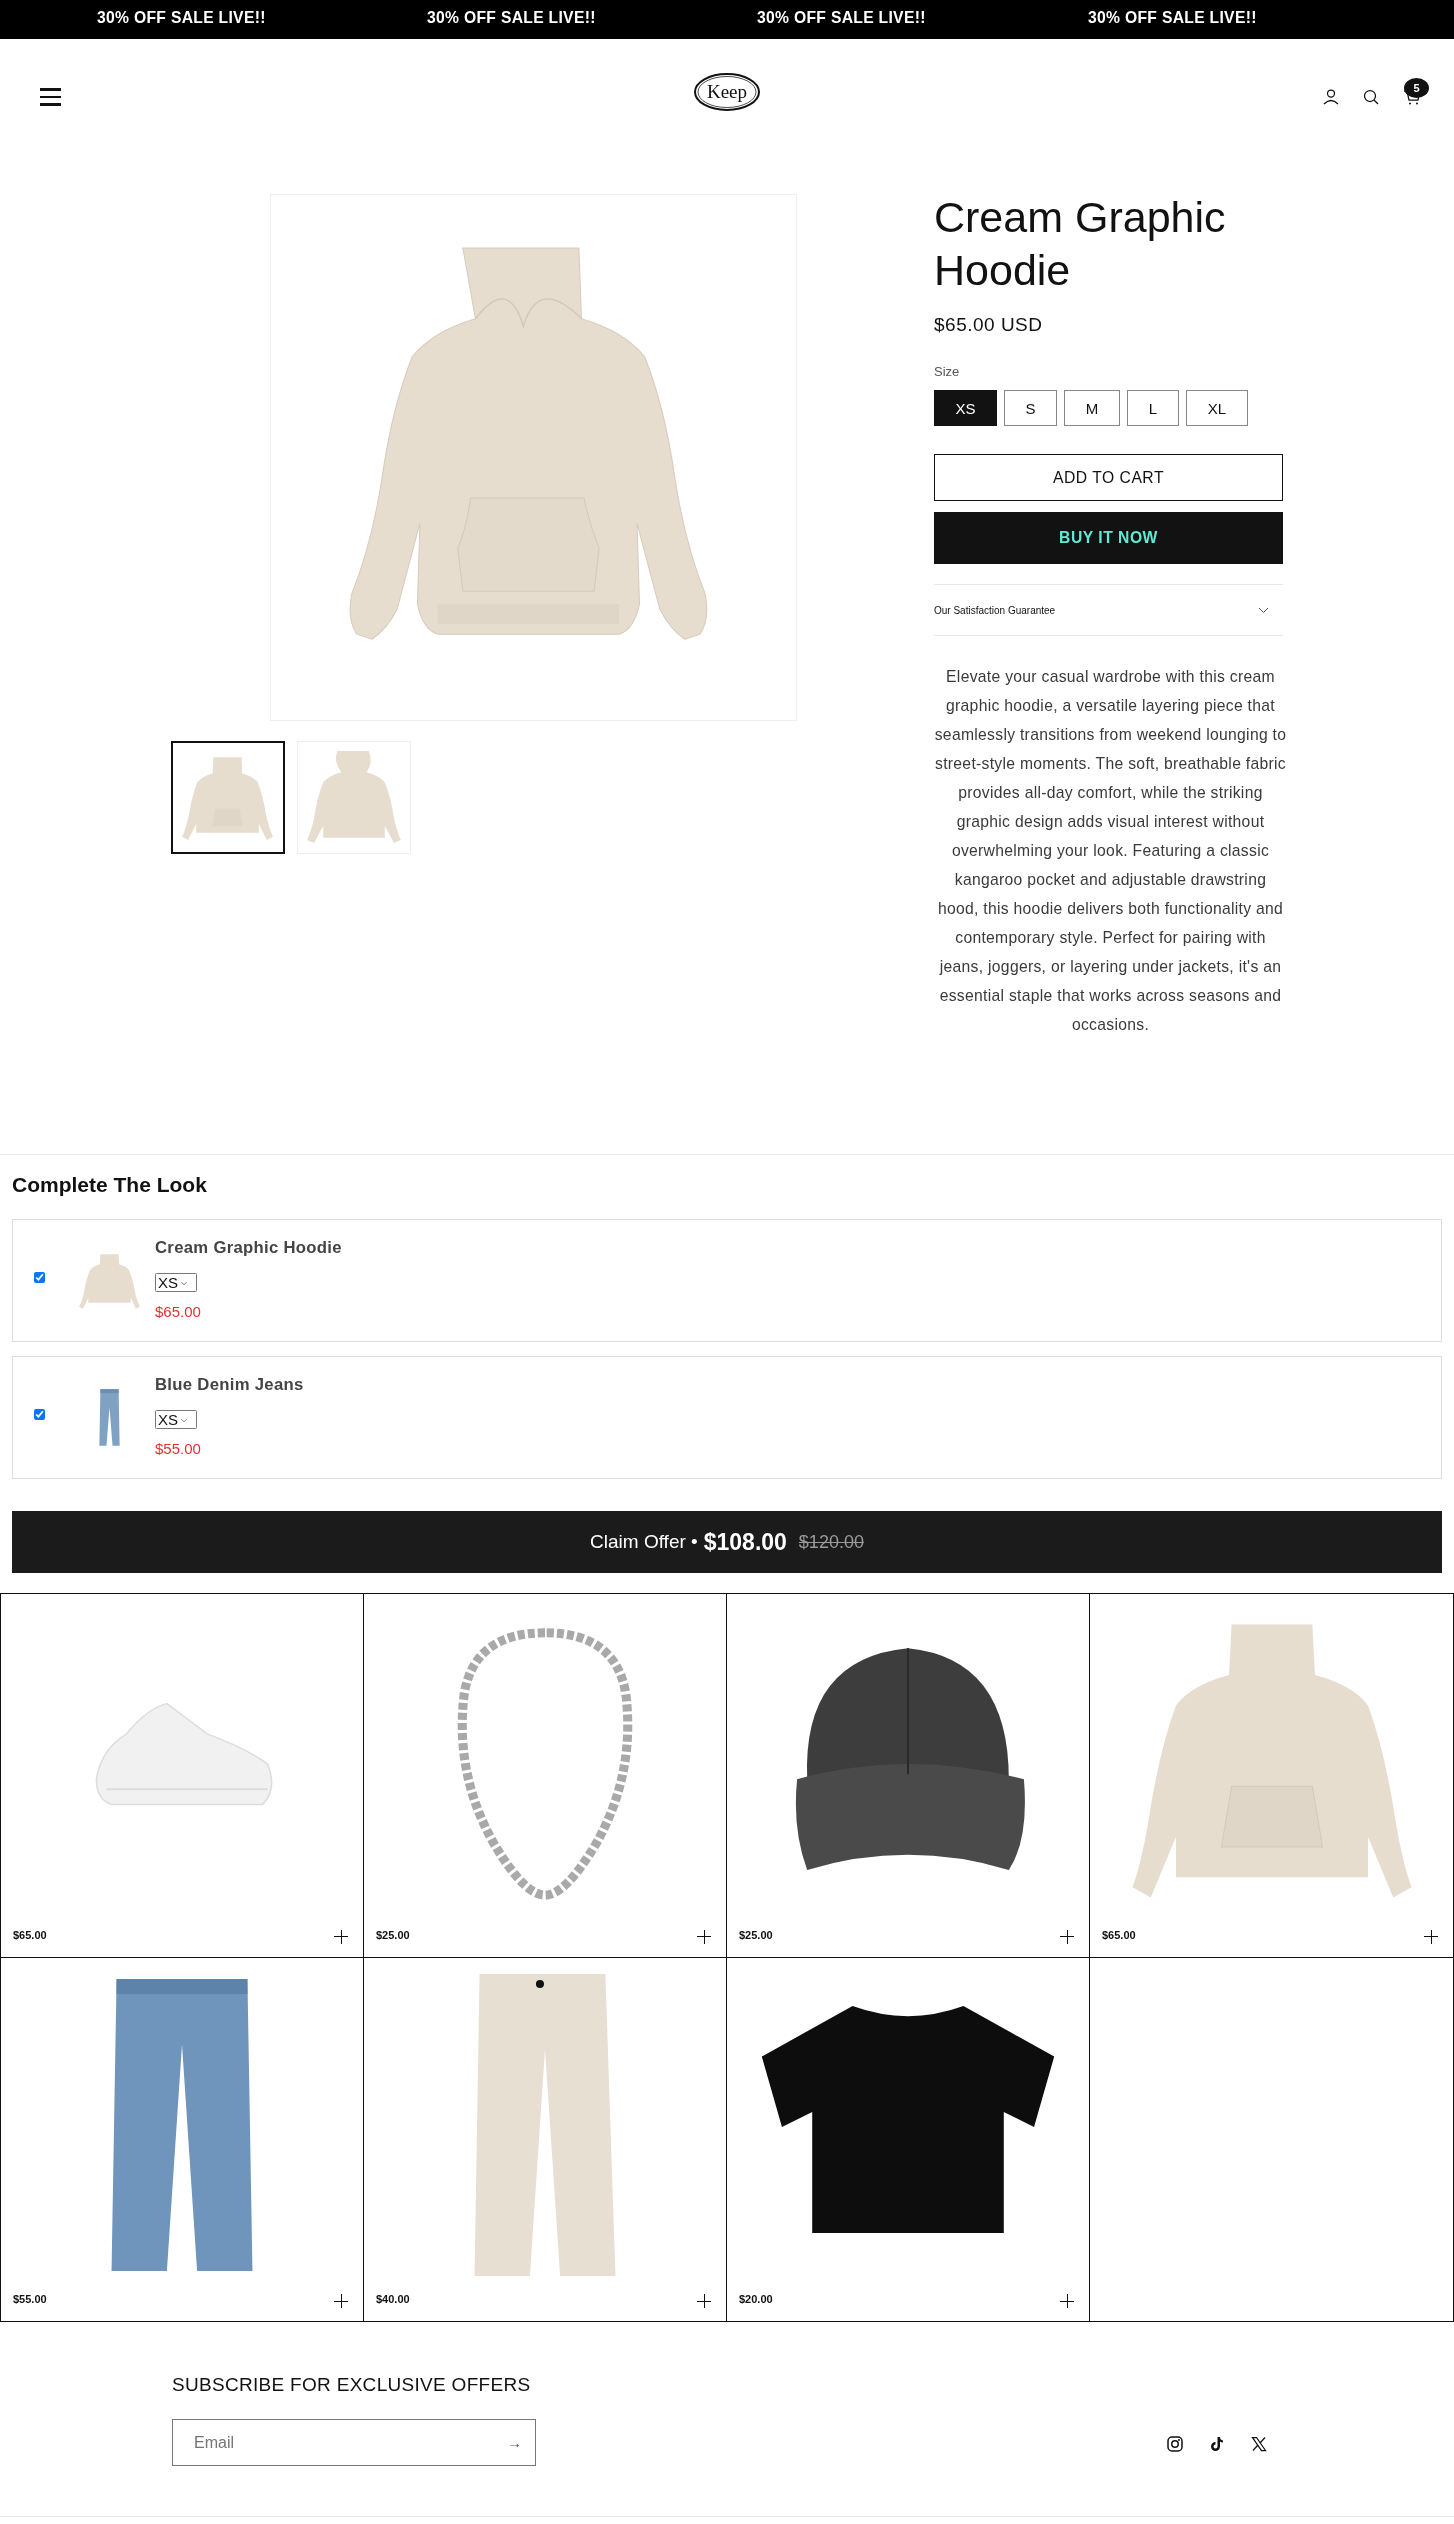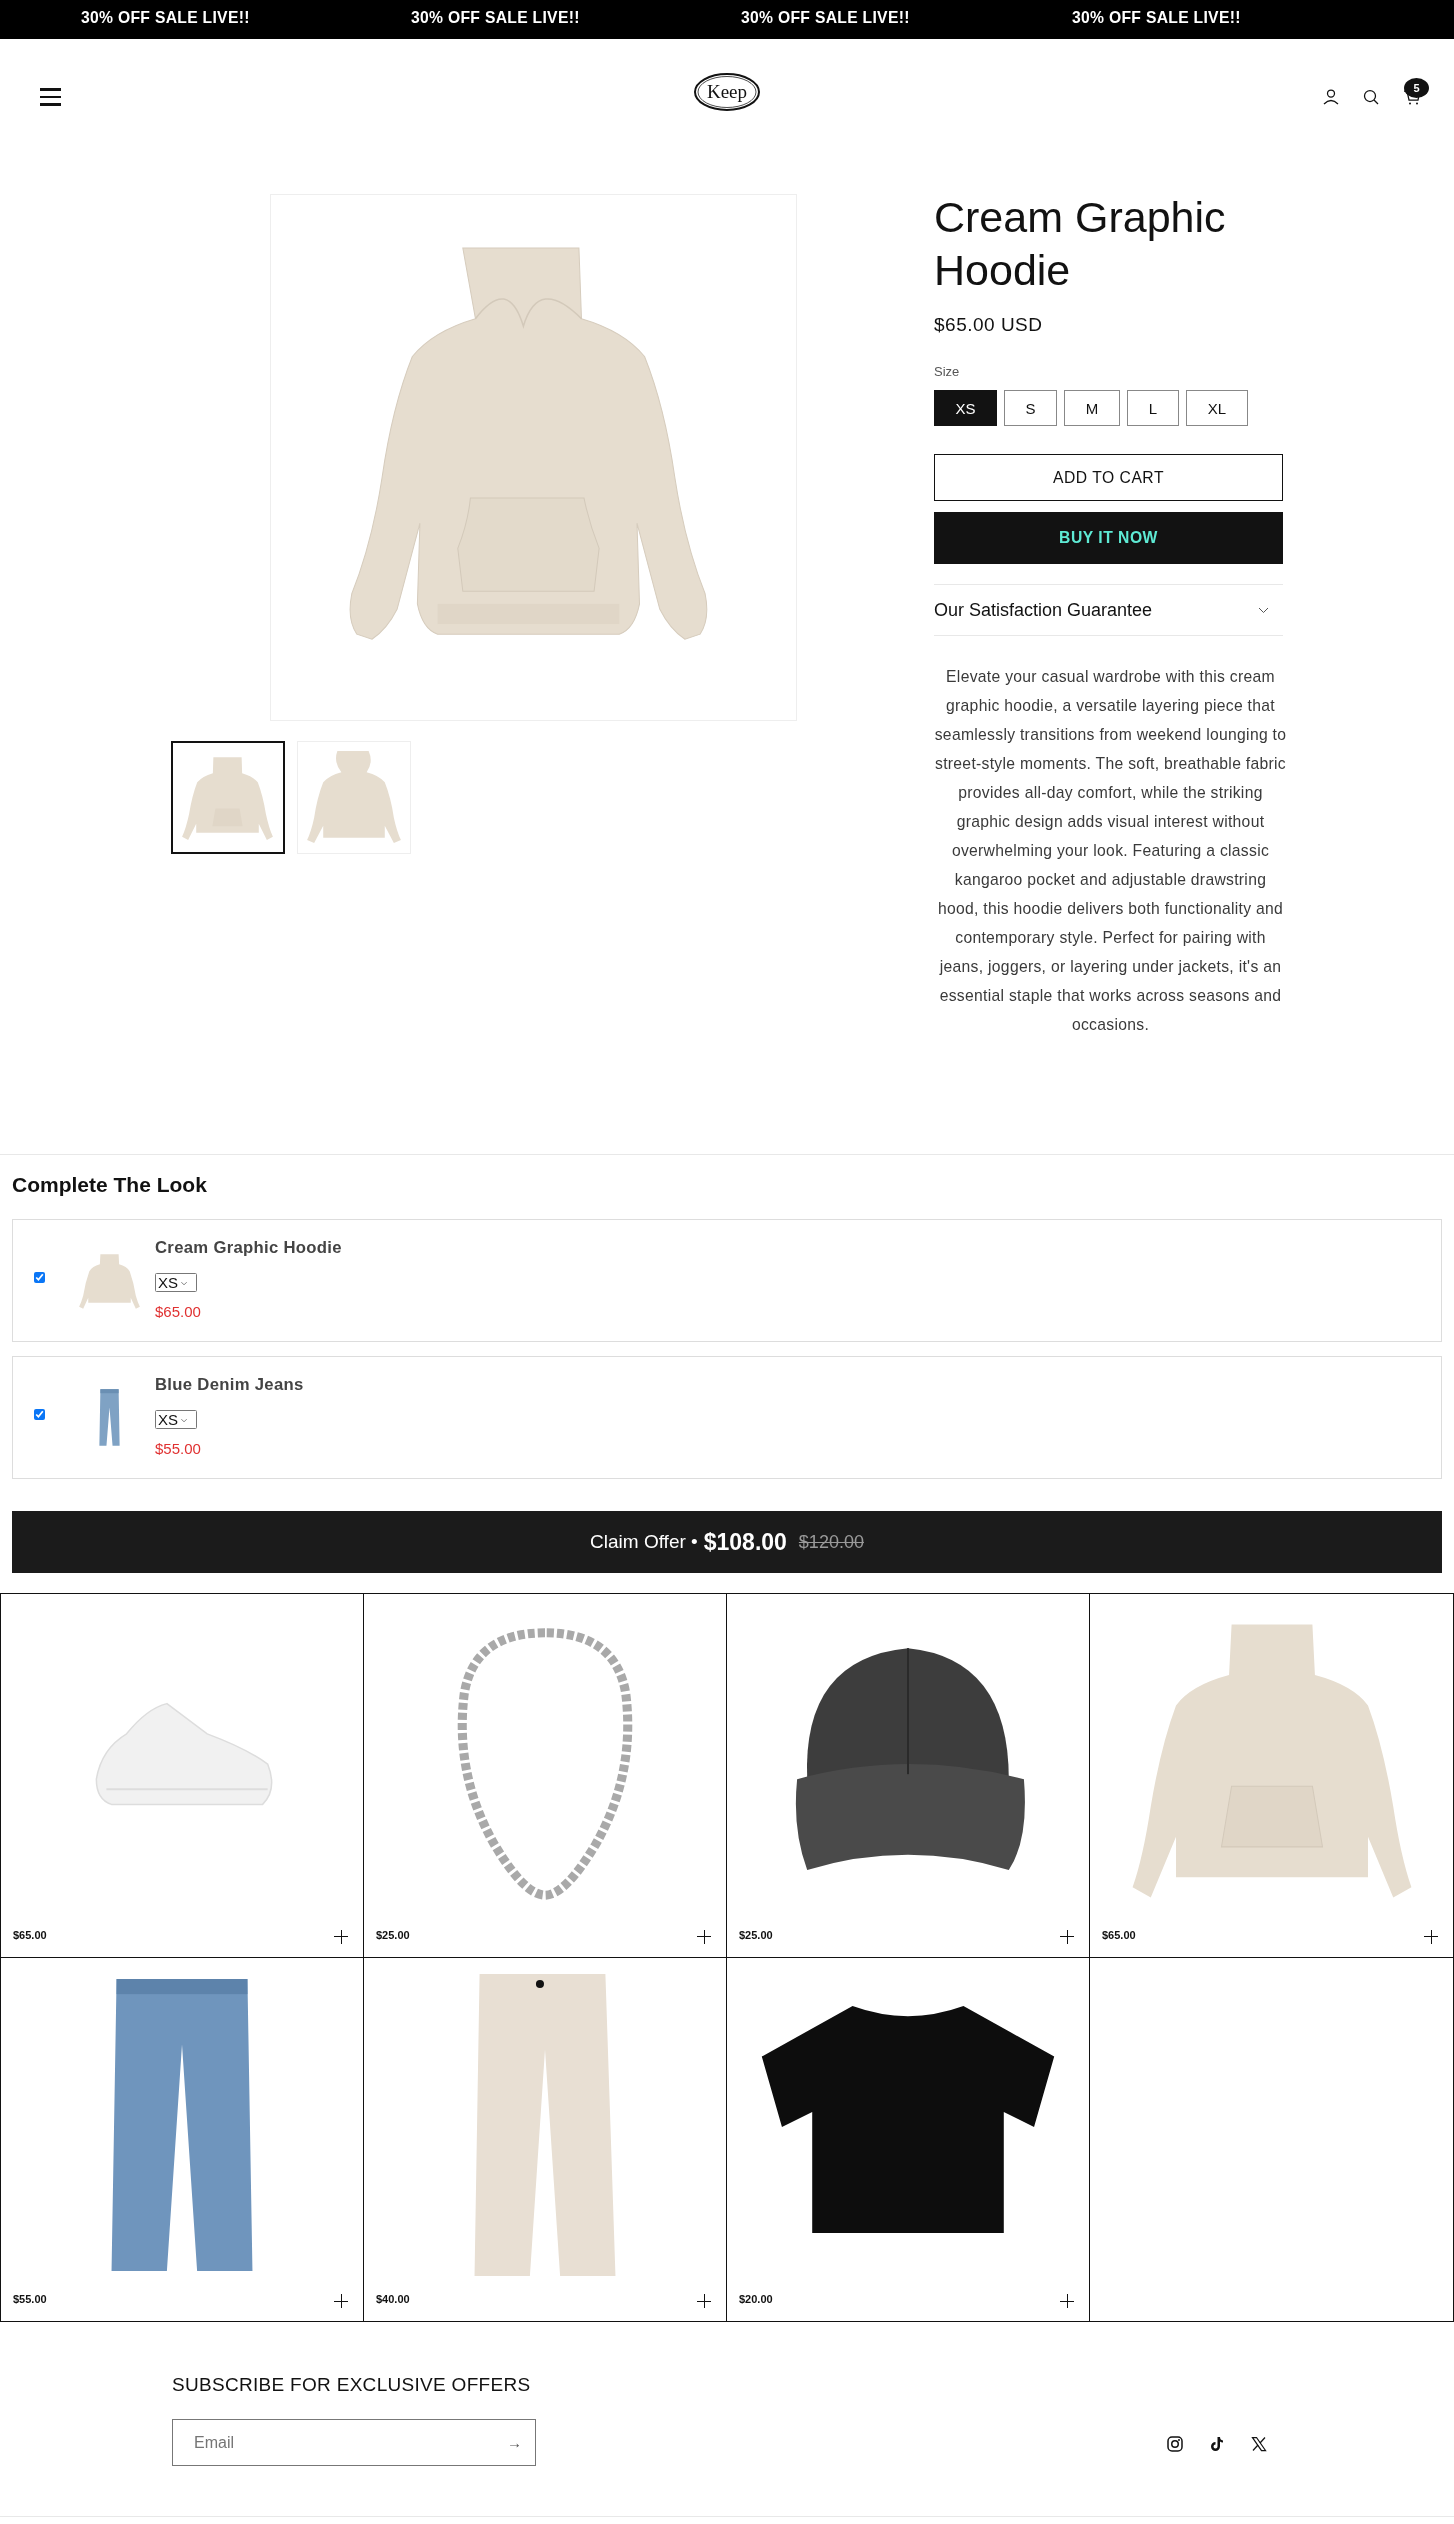--- a/index.html
+++ b/index.html
@@ -1,21 +1,21 @@
 <!DOCTYPE html>
 <html style="font-size:8px"><head>
 <meta charset="utf-8">
 <style>
   * { box-sizing: border-box; margin: 0; padding: 0; }
   html, body { width: 1454px; background: #fff; }
   body { font-family: "Liberation Sans", sans-serif; color: #121212; position: relative; height: 2620px; overflow: hidden; }
 
   
   .announce { position: absolute; left: 0; top: 0; width: 1454px; height: 39px; background: #000; }
-  .announce span { position: absolute; top: 9px; color: #fff; font-weight: bold; font-size: 15.7px; letter-spacing: 0.3px; white-space: nowrap; }
+  .announce span { position: absolute; top: 9px; color: #fff; font-weight: bold; font-size: 15.7px; letter-spacing: 0.3px; white-space: nowrap; margin-left: 16px; }
 
   
   .header { position: absolute; left: 0; top: 39px; width: 1454px; height: 116px; }
   .hamburger { position: absolute; left: 40px; top: 49px; width: 22px; height: 18px; cursor: pointer; }
   .hamburger i { position: absolute; left: 0; width: 21px; height: 2.5px; background: #121212; }
   .logo { position: absolute; left: 693px; top: 33px; width: 68px; height: 40px; }
   .hdr-icon { position: absolute; top: 48px; width: 20px; height: 20px; cursor: pointer; }
   .cart-badge { position: absolute; left: 1404px; top: 39px; width: 25px; height: 20px; border-radius: 50%; background: #121212; color: #fff; font-weight: bold; font-size: 11px; text-align: center; line-height: 20px; }
 
   
@@ -27,21 +27,21 @@
   
   .title { position: absolute; left: 934px; top: 191px; width: 353px; font-size: 43px; line-height: 53px; font-weight: normal; color: #121212; }
   .price { position: absolute; left: 934px; top: 314px; font-size: 19px; letter-spacing: 0.5px; }
   .size-label { position: absolute; left: 934px; top: 364px; font-size: 13px; color: #555; }
   .sizes { position: absolute; left: 934px; top: 390px; display: flex; gap: 7px; }
   .size-btn { height: 36px; border: 1px solid #888; background: #fff; font-family: "Liberation Sans", sans-serif; font-size: 15px; color: #121212; display: flex; align-items: center; justify-content: center; cursor: pointer; }
   .size-btn.selected { background: #121212; color: #fff; border-color: #121212; }
   .btn-cart { position: absolute; left: 934px; top: 454px; width: 349px; height: 47px; border: 1.5px solid #121212; background: #fff; font-size: 15.7px; letter-spacing: 0.5px; display: flex; align-items: center; justify-content: center; cursor: pointer; }
   .btn-buy { position: absolute; left: 934px; top: 512px; width: 349px; height: 52px; background: #121212; color: #5eead4; font-size: 15.7px; letter-spacing: 0.5px; display: flex; align-items: center; justify-content: center; cursor: pointer; font-weight: bold; }
   .accordion { position: absolute; left: 934px; top: 584px; width: 349px; height: 52px; border-top: 1px solid #e8e8e8; border-bottom: 1px solid #e8e8e8; display: flex; align-items: center; justify-content: space-between; cursor: pointer; }
-  .accordion span.label { font-size: 18px; }
+  .accordion span.label { font-size: 10px; }
   .description { position: absolute; left: 934px; top: 662px; width: 353px; font-size: 15.7px; line-height: 29px; color: #3a3a3a; letter-spacing: 0.3px; text-align: center; }
 
   .divider { position: absolute; left: 0; width: 1454px; height: 1px; background: #e8e8e8; }
 
   
   .ctl-title { position: absolute; left: 12px; top: 1173px; font-size: 21px; font-weight: bold; }
   .ctl-item { position: absolute; left: 12px; width: 1430px; height: 123px; border: 1px solid #ddd; background: #fff; }
   .ctl-item .chk { position: absolute; left: 21px; top: 52px; width: 11px; height: 11px; accent-color: #0a76f6; cursor: pointer; }
   .ctl-item .thumb-sm { position: absolute; left: 56px; top: 20px; width: 81px; height: 81px; }
   .ctl-item .name { position: absolute; left: 142px; top: 18px; font-size: 16.7px; font-weight: bold; color: #444; letter-spacing: 0.3px; }

